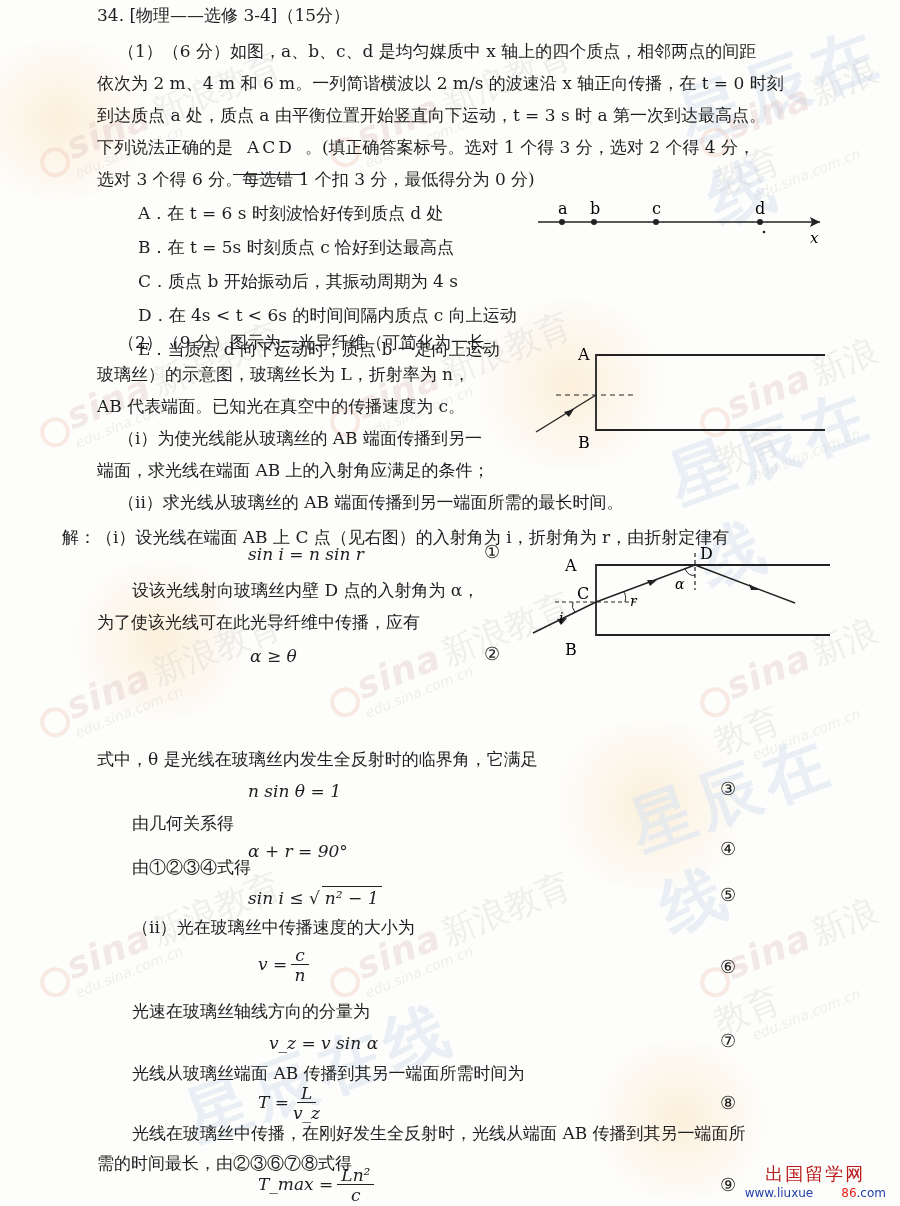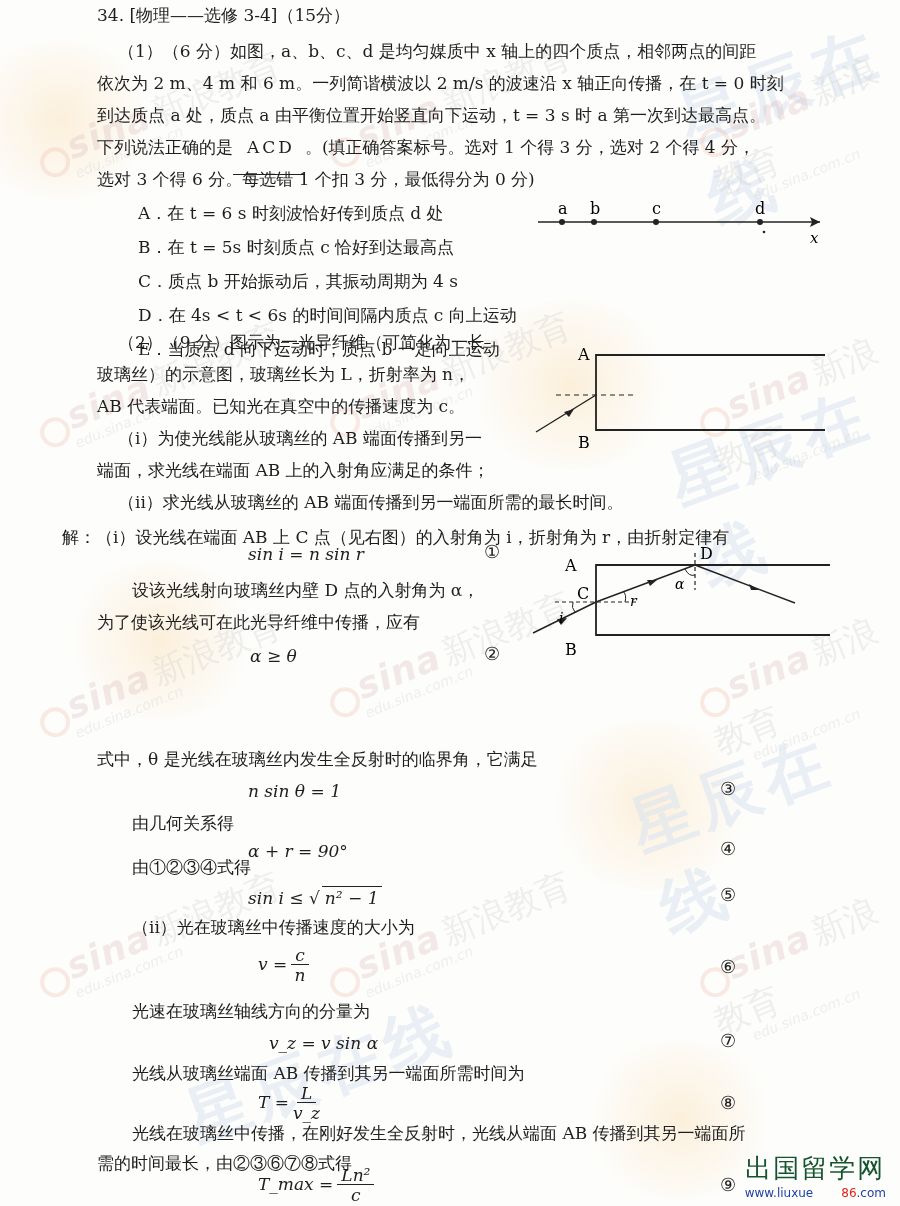--- a/index.html
+++ b/index.html
@@ -22,21 +22,21 @@
   .ln { position:absolute; font-size:17px; line-height:22px; white-space:nowrap; }
   .it { font-style:italic; }
   .ans { display:inline-block; border-bottom:1.5px solid #222; padding:0 10px 16px 14px; letter-spacing:3px; }
   .num { position:absolute; font-size:18px; }
   .frac { display:inline-flex; flex-direction:column; align-items:center; vertical-align:middle; margin-left:4px; font-style:italic; }
   .frac .n { border-bottom:1px solid #222; padding:0 4px; line-height:18px; }
   .frac .d { line-height:20px; }
   .sqrt { display:inline-block; border-top:1px solid #222; padding:0 3px; margin-left:2px; }
 
   .logo { position:absolute; right:14px; bottom:6px; text-align:center; z-index:2; }
-  .logo .cn { font-family:Liberation Sans, sans-serif; font-size:26px; color:#14532d; letter-spacing:2px; }
+  .logo .cn { font-family:Liberation Sans, sans-serif; font-size:18px; color:#b91c1c; letter-spacing:2px; }
   .logo .url { font-family:"DejaVu Sans",sans-serif; font-size:12px; color:#1f3fa6; }
   .logo .url b { color:#e2231a; font-weight:normal;padding-left:28px; }
   svg text { font-family:"DejaVu Serif","Liberation Serif",serif; }
 </style>
 </head>
 <body>
 
 <div class="wm-layer">
   <div class="blob" style="left:-40px;top:40px;width:200px;height:160px;"></div>
   <div class="blob" style="left:460px;top:300px;width:220px;height:170px;"></div>

